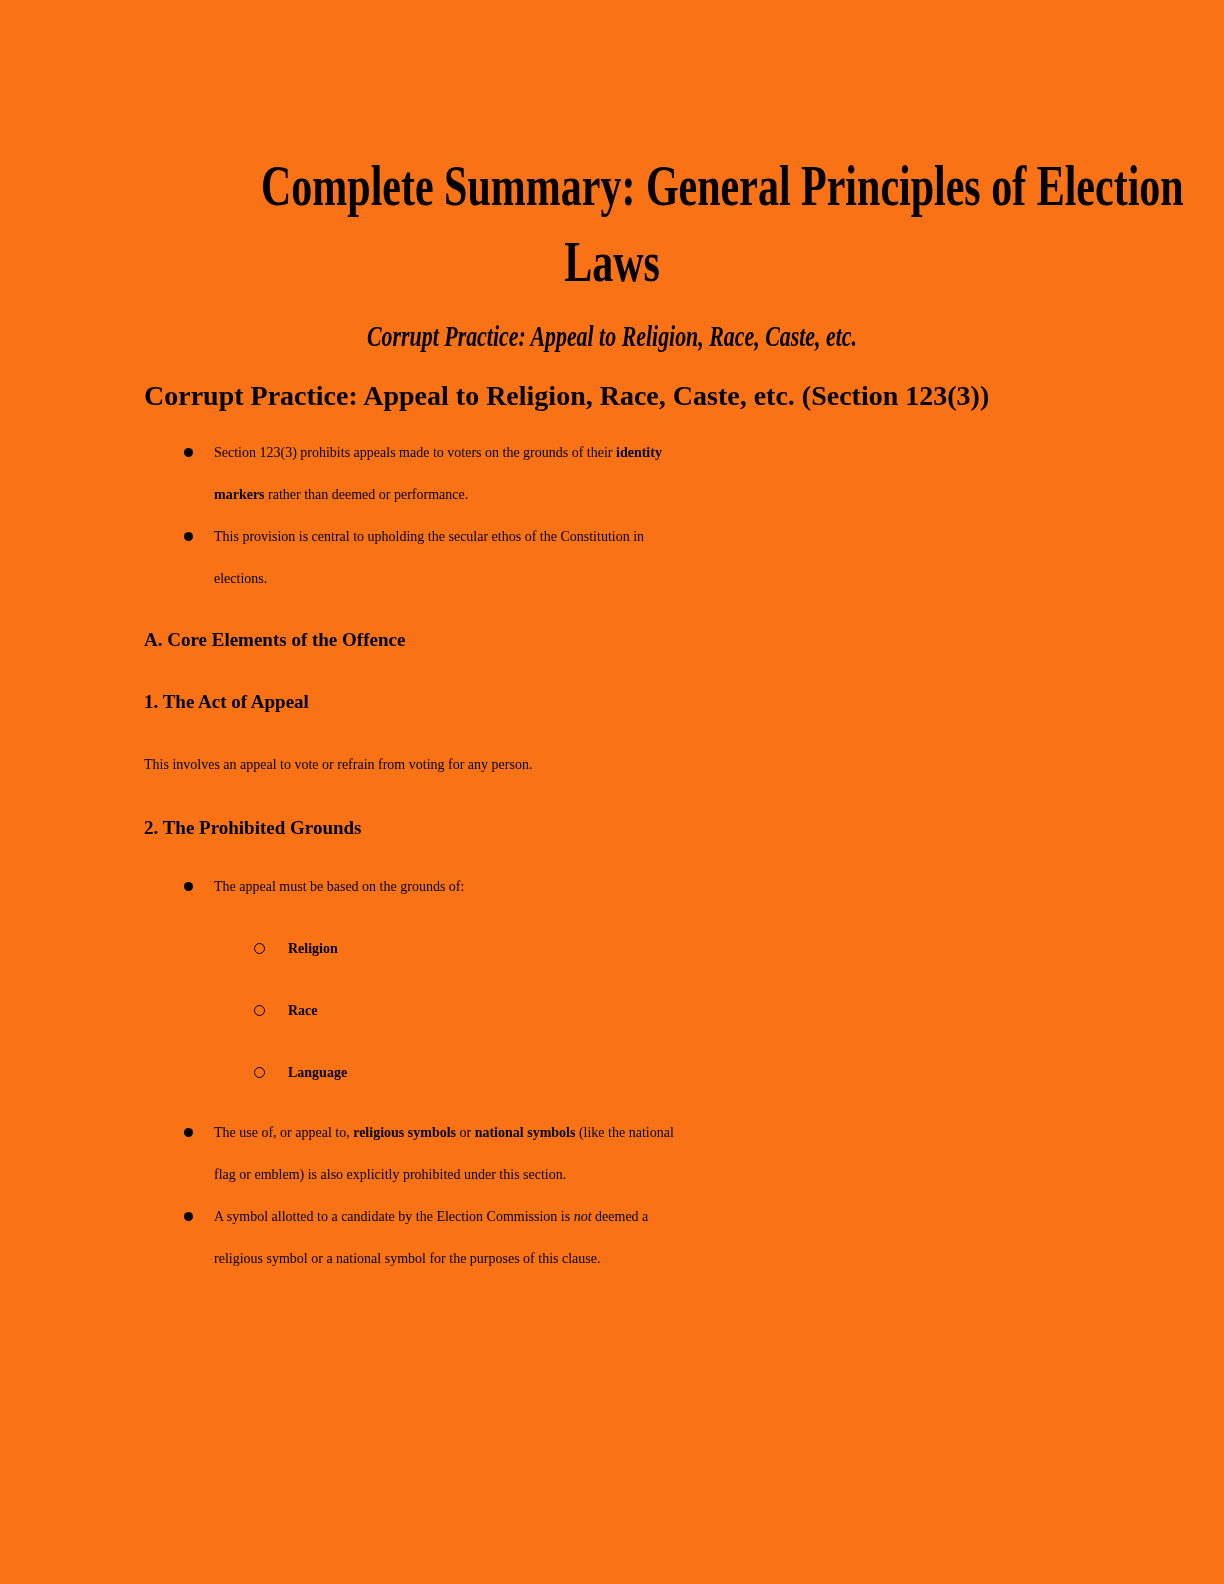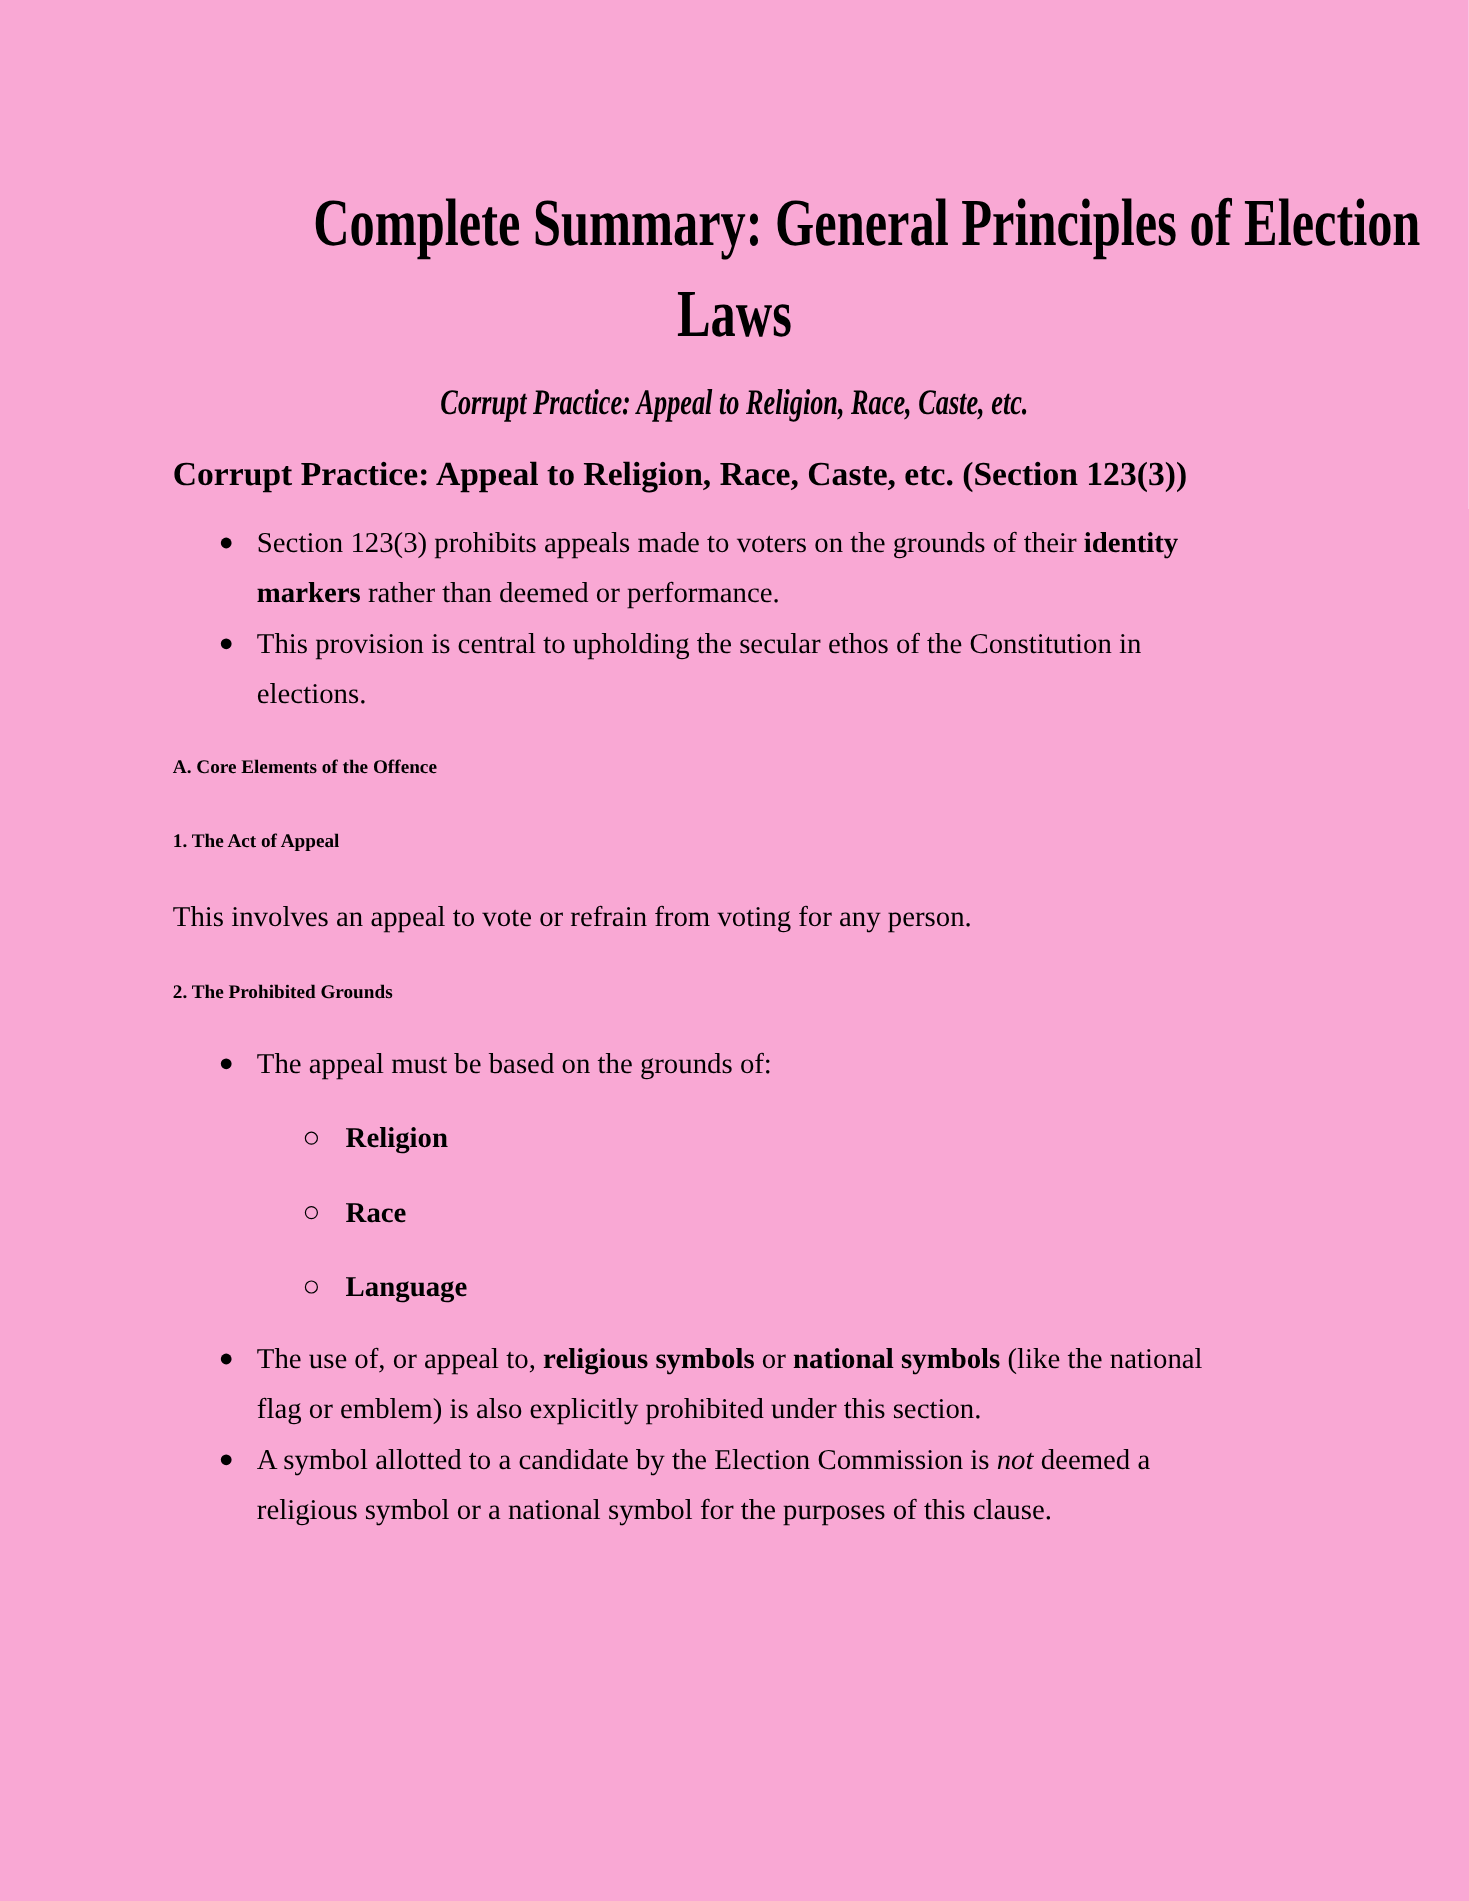--- a/index.html
+++ b/index.html
@@ -2,21 +2,21 @@
 <html><head>
 <meta charset="utf-8">
 <style>
   html, body { margin: 0; padding: 0; background: #ffffff; }
   .page {
     position: relative;
     width: 1224px;
     height: 1584px;
     box-sizing: border-box;
     padding: 144px 144px 0 144px;
-    background: #f9a8d4;
+    background: #f97316;
     color: #000000;
     font-family: "Liberation Serif", "DejaVu Serif", serif;
     overflow: hidden;
   }
   .doc-title { margin-top: 4px; }
   .title-line {
     font-size: 56px;
     line-height: 76px;
     font-weight: 700;
     text-align: center;
@@ -35,28 +35,28 @@
     transform: scaleX(0.73);
     transform-origin: 50% 50%;
   }
   .h-section {
     margin-top: 18px;
     font-size: 28px;
     line-height: 40px;
     font-weight: 700;
   }
   .h-minor {
-    font-size: 16px;
+    font-size: 19px;
     line-height: 36px;
     font-weight: 700;
   }
   .h-core   { margin-top: 22px; }
   .h-act    { margin-top: 26px; }
   .h-grounds{ margin-top: 24px; }
-  .body-text { font-size: 24px; line-height: 42px; }
+  .body-text { font-size: 14px; line-height: 42px; }
   .para { margin-top: 24px; }
   .list { margin-top: 16px; }
   .list-2 { margin-top: 20px; }
   .li-1 {
     position: relative;
     padding-left: 70px;
   }
   .li-1 .dot {
     position: absolute;
     left: 40px;

